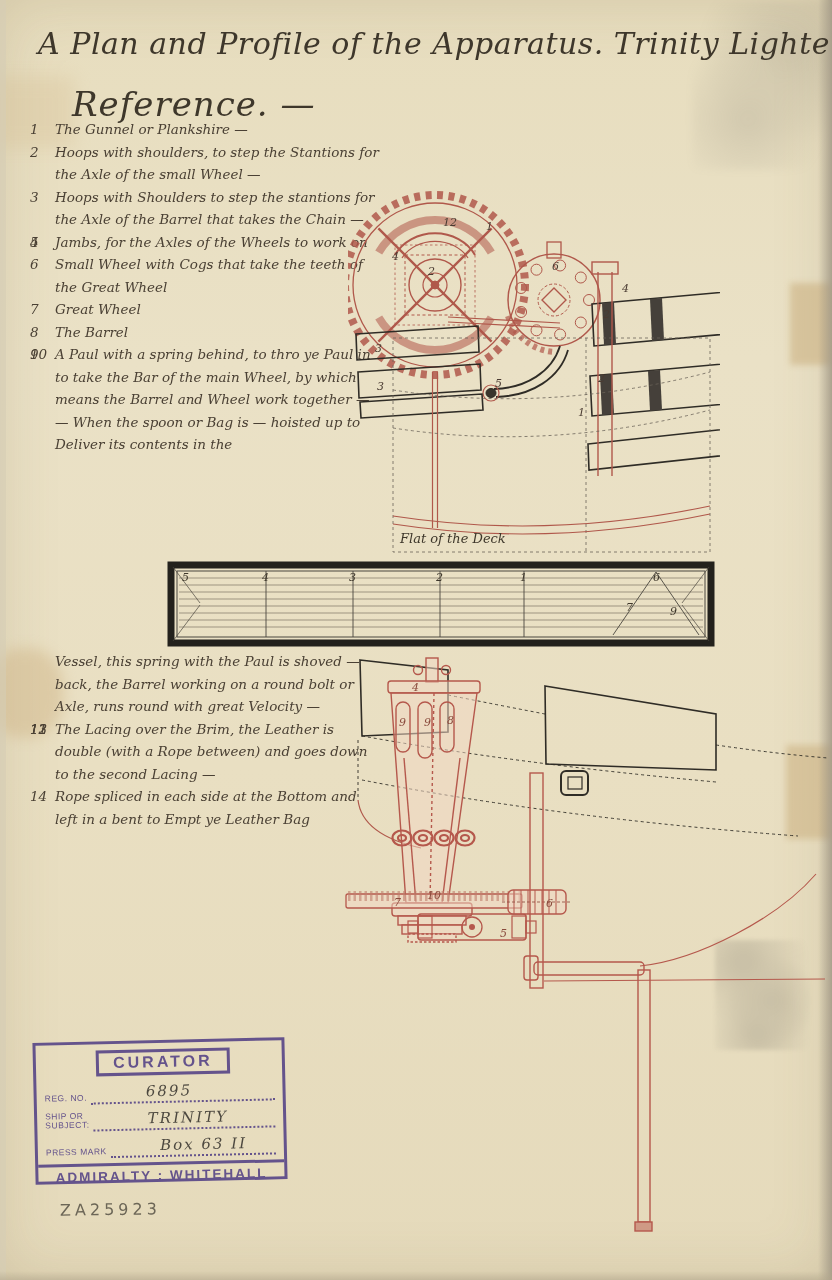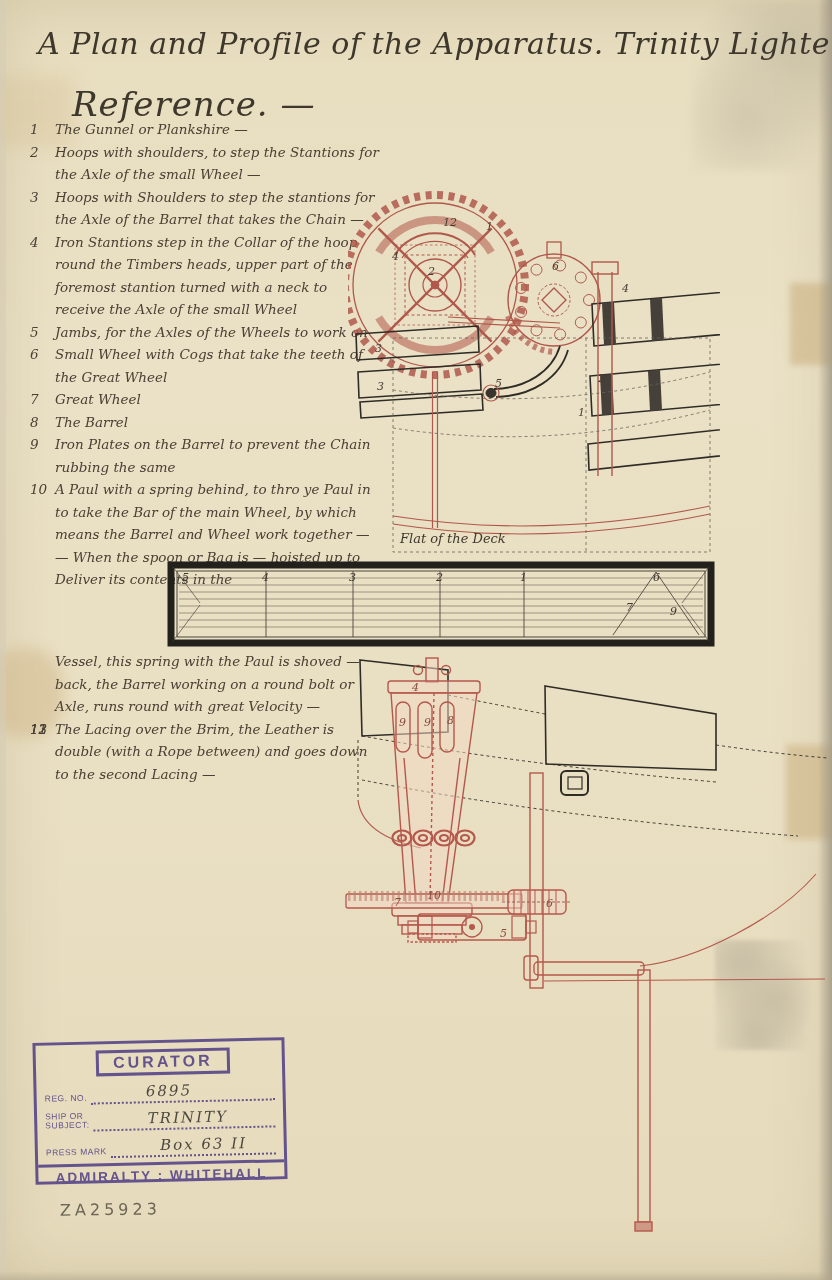--- a/index.html
+++ b/index.html
@@ -75,26 +75,26 @@
   <div class="stain edgeL"></div>
   <div class="stain edgeB"></div>
 
   <div class="title">A Plan and Profile of the Apparatus. Trinity Lighter Nº. 3 —</div>
   <div class="heading">Reference. —</div>
 
   <div class="reflist ref-upper">
     <div class="ref-item"><span class="num">1</span><span>The Gunnel or Plankshire —</span></div>
     <div class="ref-item"><span class="num">2</span><span>Hoops with shoulders, to step the Stantions for the Axle of the small Wheel —</span></div>
     <div class="ref-item"><span class="num">3</span><span>Hoops with Shoulders to step the stantions for the Axle of the Barrel that takes the Chain —</span></div>
-    <div class="ref-item"><span class="num">4</span><span>Iron Stantions step in the Collar of the hoop round the Timbers heads, upper part of the foremost stantion turned with a neck to receive the Axle of the small Wheel</span></div>
+    <div class="ref-item"><span class="num">4</span></div>
     <div class="ref-item"><span class="num">5</span><span>Jambs, for the Axles of the Wheels to work on</span></div>
     <div class="ref-item"><span class="num">6</span><span>Small Wheel with Cogs that take the teeth of the Great Wheel</span></div>
     <div class="ref-item"><span class="num">7</span><span>Great Wheel</span></div>
     <div class="ref-item"><span class="num">8</span><span>The Barrel</span></div>
-    <div class="ref-item"><span class="num">9</span><span>Iron Plates on the Barrel to prevent the Chain rubbing the same</span></div>
+    <div class="ref-item"><span class="num">9</span></div>
     <div class="ref-item"><span class="num">10</span><span>A Paul with a spring behind, to thro ye Paul in to take the Bar of the main Wheel, by which means the Barrel and Wheel work together — — When the spoon or Bag is — hoisted up to Deliver its contents in the</span></div>
   </div>
 
   <svg class="stain" style="left:348px;top:176px;pointer-events:auto;" width="372" height="386" viewBox="0 0 372 386">
     <g stroke="#b0584b" fill="none">
       <circle cx="87" cy="109" r="90" stroke-width="8" stroke-dasharray="6 5.5" opacity=".85"></circle>
       <circle cx="87" cy="109" r="82" stroke-width="1.3"></circle>
       <path d="M30.7 76.5 A65 65 0 0 1 143.3 76.5" stroke-width="8" opacity=".55"></path>
       <path d="M143.3 141.5 A65 65 0 0 1 30.7 141.5" stroke-width="8" opacity=".55"></path>
       <line x1="30.4" y1="52.4" x2="143.6" y2="165.6" stroke-width="2.4"></line>
@@ -208,20 +208,21 @@
       <text x="460" y="53">7</text>
       <text x="504" y="57">9</text>
     </g>
   </svg>
 
   <div class="reflist ref-lower">
     <div class="cont">Vessel, this spring with the Paul is shoved — back, the Barrel working on a round bolt or Axle, runs round with great Velocity —</div>
     <div class="ref-item"><span class="num">11</span></div>
     <div class="ref-item"><span class="num">12</span></div>
     <div class="ref-item"><span class="num">13</span><span>The Lacing over the Brim, the Leather is double (with a Rope between) and goes down to the second Lacing —</span></div>
+    <div class="ref-item"><span class="num">14</span><span>Rope spliced in each side at the Bottom and left in a bent to Empt ye Leather Bag</span></div>
   </div>
 
   <svg class="stain" style="left:338px;top:650px;pointer-events:auto;" width="494" height="592" viewBox="0 0 494 592">
     <g fill="none" stroke="#2f2c26" stroke-width="1.6">
       <polygon points="22,10 110,20 110,82 24,86"></polygon>
       <polygon points="207,36 378,64 378,120 208,114"></polygon>
       <path d="M110 45 Q160 55 207 64" stroke-width=".9" stroke-dasharray="3 3"></path>
       <path d="M24 86 Q180 114 378 132" stroke-width=".9" stroke-dasharray="3 3"></path>
       <path d="M24 130 Q220 168 460 186" stroke-width=".9" stroke-dasharray="3 3"></path>
       <path d="M378 95 Q440 104 490 108" stroke-width=".9" stroke-dasharray="3 3"></path>

